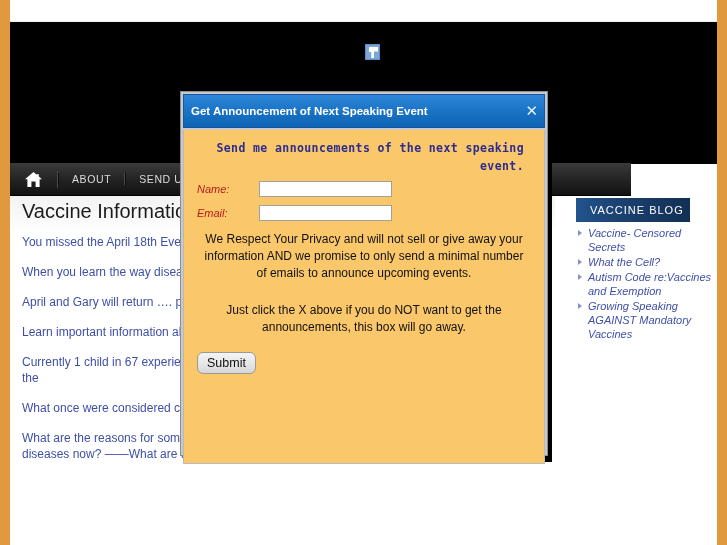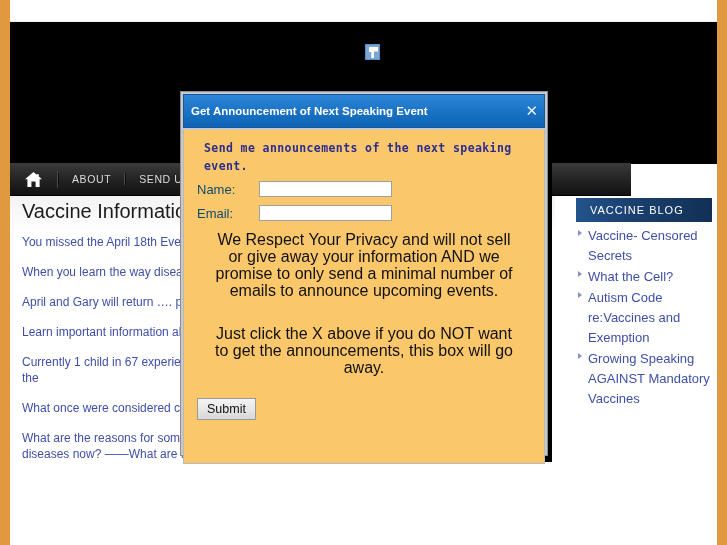--- a/index.html
+++ b/index.html
@@ -113,43 +113,44 @@
   }
 
   
   #sidebar {
     position: absolute;
     left: 560px; top: 0px;
     width: 147px;
   }
   #blog-header {
     margin: 2px 0 0 6px;
-    width: 136px;
+    width: 114px;
     height: 24px;
     background: linear-gradient(to right, #22548c 0%, #1b4272 35%, #123055 100%);
     color: #ffffff;
     font-size: 11px;
     letter-spacing: 1px;
     display: flex;
     align-items: center;
     padding-left: 14px;
     box-sizing: border-box;
   }
   #blog-list {
     list-style: none;
     margin: 4px 0 0 0;
     padding: 0 4px 0 6px;
   }
   #blog-list li {
-    font-size: 13px;
+    font-size: 11px;
     color: #3f4fa8;
-    line-height: 20px;
+    line-height: 14px;
     padding: 0 0 1px 12px;
     position: relative;
     cursor: pointer;
+    font-style: italic;
   }
   #blog-list li::before {
     content: "";
     position: absolute;
     left: 2px; top: 4px;
     border-left: 4px solid #8a93bd;
     border-top: 3.5px solid transparent;
     border-bottom: 3.5px solid transparent;
   }
 
@@ -201,63 +202,64 @@
     border-top: none;
     box-sizing: border-box;
     padding: 6px 8px 0 8px;
     overflow: hidden;
   }
   #dialog-heading {
     font-family: "DejaVu Sans Mono", "Liberation Mono", monospace;
     font-weight: bold;
     font-size: 11.5px;
     color: #2b2d8f;
-    text-align: left;
+    text-align: right;
     line-height: 18px;
     padding: 3px 12px 6px 12px;
     letter-spacing: 0.4px;
   }
   .form-row {
     display: flex;
     align-items: center;
     margin: 0 0 8px 5px;
   }
   .form-label {
     width: 62px;
-    font-size: 13px;
-    color: #0c4a6e;
+    font-size: 11px;
+    color: #b91c1c;
+    font-style: italic;
   }
   .form-input {
     width: 133px;
     height: 16px;
     background: #ffffff;
     border: 1px solid #a0a0a0;
     box-sizing: border-box;
     font-size: 11px;
     font-family: "Liberation Sans", sans-serif;
     padding: 0 2px;
     outline: none;
   }
   .dialog-note {
-    font-size: 16px;
+    font-size: 12px;
     color: #111111;
     text-align: center;
     line-height: 17px;
     padding: 2px 10px 0 10px;
-    margin: 8px;
+    margin: 2px;
   }
   .dialog-note.second { padding-top: 18px; }
   #submit-button {
     margin: 14px 0 0 5px;
     font-family: "Liberation Sans", sans-serif;
     font-size: 12.5px;
     color: #101010;
     background: linear-gradient(to bottom, #f4f4f4 0%, #e6e6e6 55%, #d6d6d6 100%);
     border: 1px solid #9a9a9a;
-    border-radius: 0;
+    border-radius: 6px;
     padding: 3px 9px;
     cursor: pointer;
   }
 </style>
 </head>
 <body>
 
 <div id="page-frame">
 
   <div id="banner">

